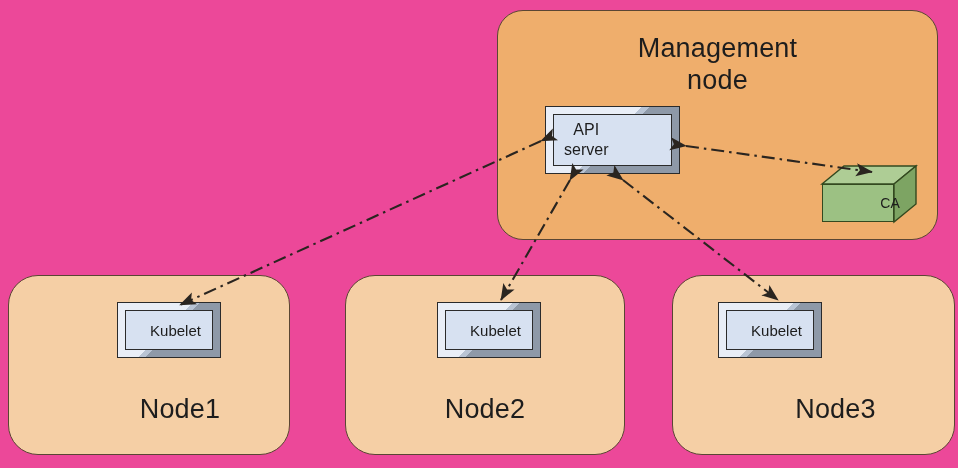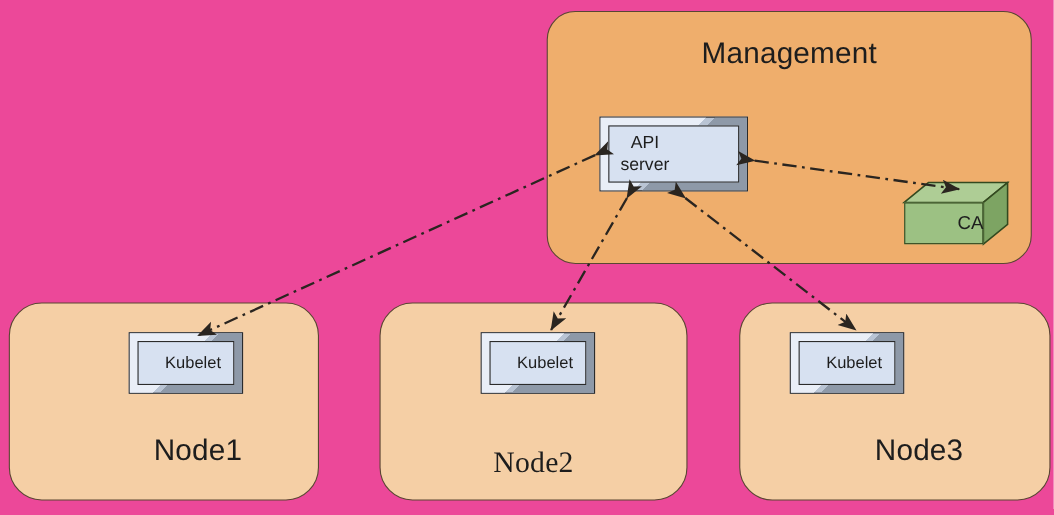--- a/index.html
+++ b/index.html
@@ -109,24 +109,25 @@
     border: 1.4px solid #33491f;
     box-sizing: border-box;
     z-index: 3;
   }
   .cuboid svg { position: absolute; left: 0; top: 0; overflow: visible; }
   .ca-label {
     position: absolute;
     left: 0; width: 72px;
     bottom: 0; height: 38px;
     line-height: 38px;
-    text-align: right;
-    font-size: 17px;
+    text-align: center;
+    font-size: 14px;
     color: #1d1d1d;
     z-index: 5;
+    padding-left: 32px;
   }
 
   
   #links {
     position: absolute;
     left: 0; top: 0;
     width: 958px; height: 468px;
     pointer-events: none;
     z-index: 9;
   }
@@ -137,21 +138,21 @@
     stroke-dasharray: 13 5 2.5 5;
     stroke-linecap: butt;
   }
 </style>
 </head>
 <body>
 
 <div id="stage">
 
   <div class="round-box mgmt-box" style="left:497px; top:10px; width:441px; height:230px;">
-    <div class="mgmt-title"><span>Management</span><br></div>
+    <div class="mgmt-title"><span>Management</span><br><span>node</span></div>
   </div>
 
   <div class="bevel" style="left:545px; top:106px; width:135px; height:68px;">
     <div class="bevel-inner">
       <div class="bevel-label api-label"><span>API</span><br><span>server</span></div>
     </div>
   </div>
 
   <div class="cuboid" style="left:822px; top:166px; width:96px; height:56px;">
     <svg width="96" height="56">
@@ -167,21 +168,21 @@
   <div class="round-box node-box" style="left:8px; top:275px; width:282px; height:180px;">
     <div class="node-title" style="top:118px;padding-left:31px;">Node1</div>
   </div>
   <div class="bevel" style="left:117px; top:302px; width:104px; height:56px;">
     <div class="bevel-inner">
       <div class="bevel-label kubelet-label">Kubelet</div>
     </div>
   </div>
 
   <div class="round-box node-box" style="left:345px; top:275px; width:280px; height:180px;">
-    <div class="node-title" style="top:129px;font-family:Liberation Serif, serif;">Node2</div>
+    <div class="node-title" style="top:118px;">Node2</div>
   </div>
   <div class="bevel" style="left:437px; top:302px; width:104px; height:56px;">
     <div class="bevel-inner">
       <div class="bevel-label kubelet-label">Kubelet</div>
     </div>
   </div>
 
   <div class="round-box node-box" style="left:672px; top:275px; width:283px; height:180px;">
     <div class="node-title" style="top:118px;margin-left:22px;">Node3</div>
   </div>

